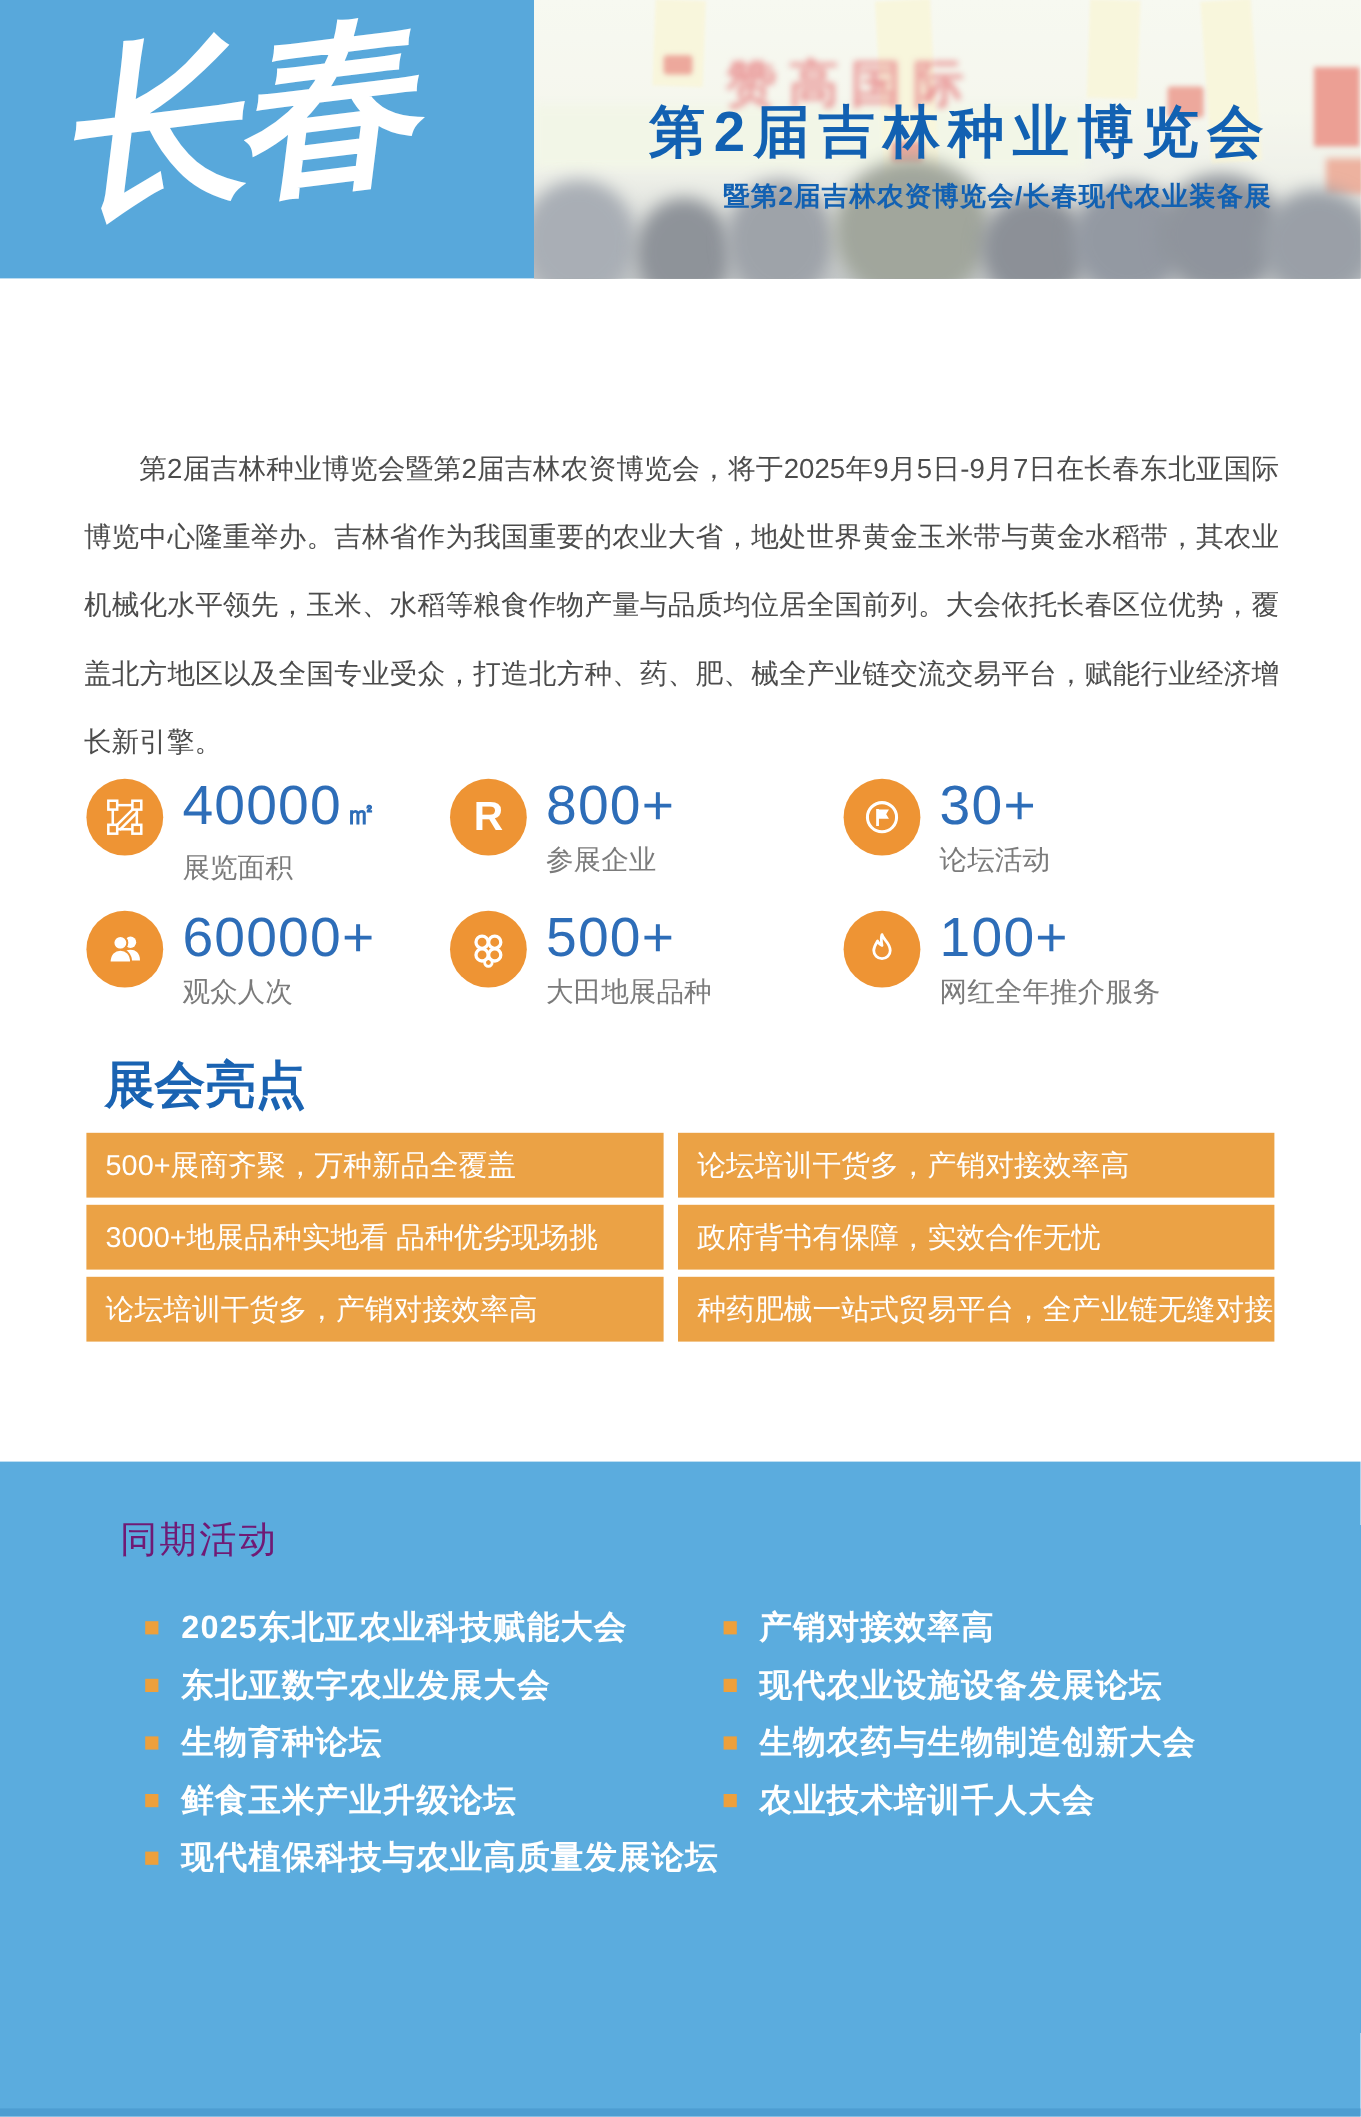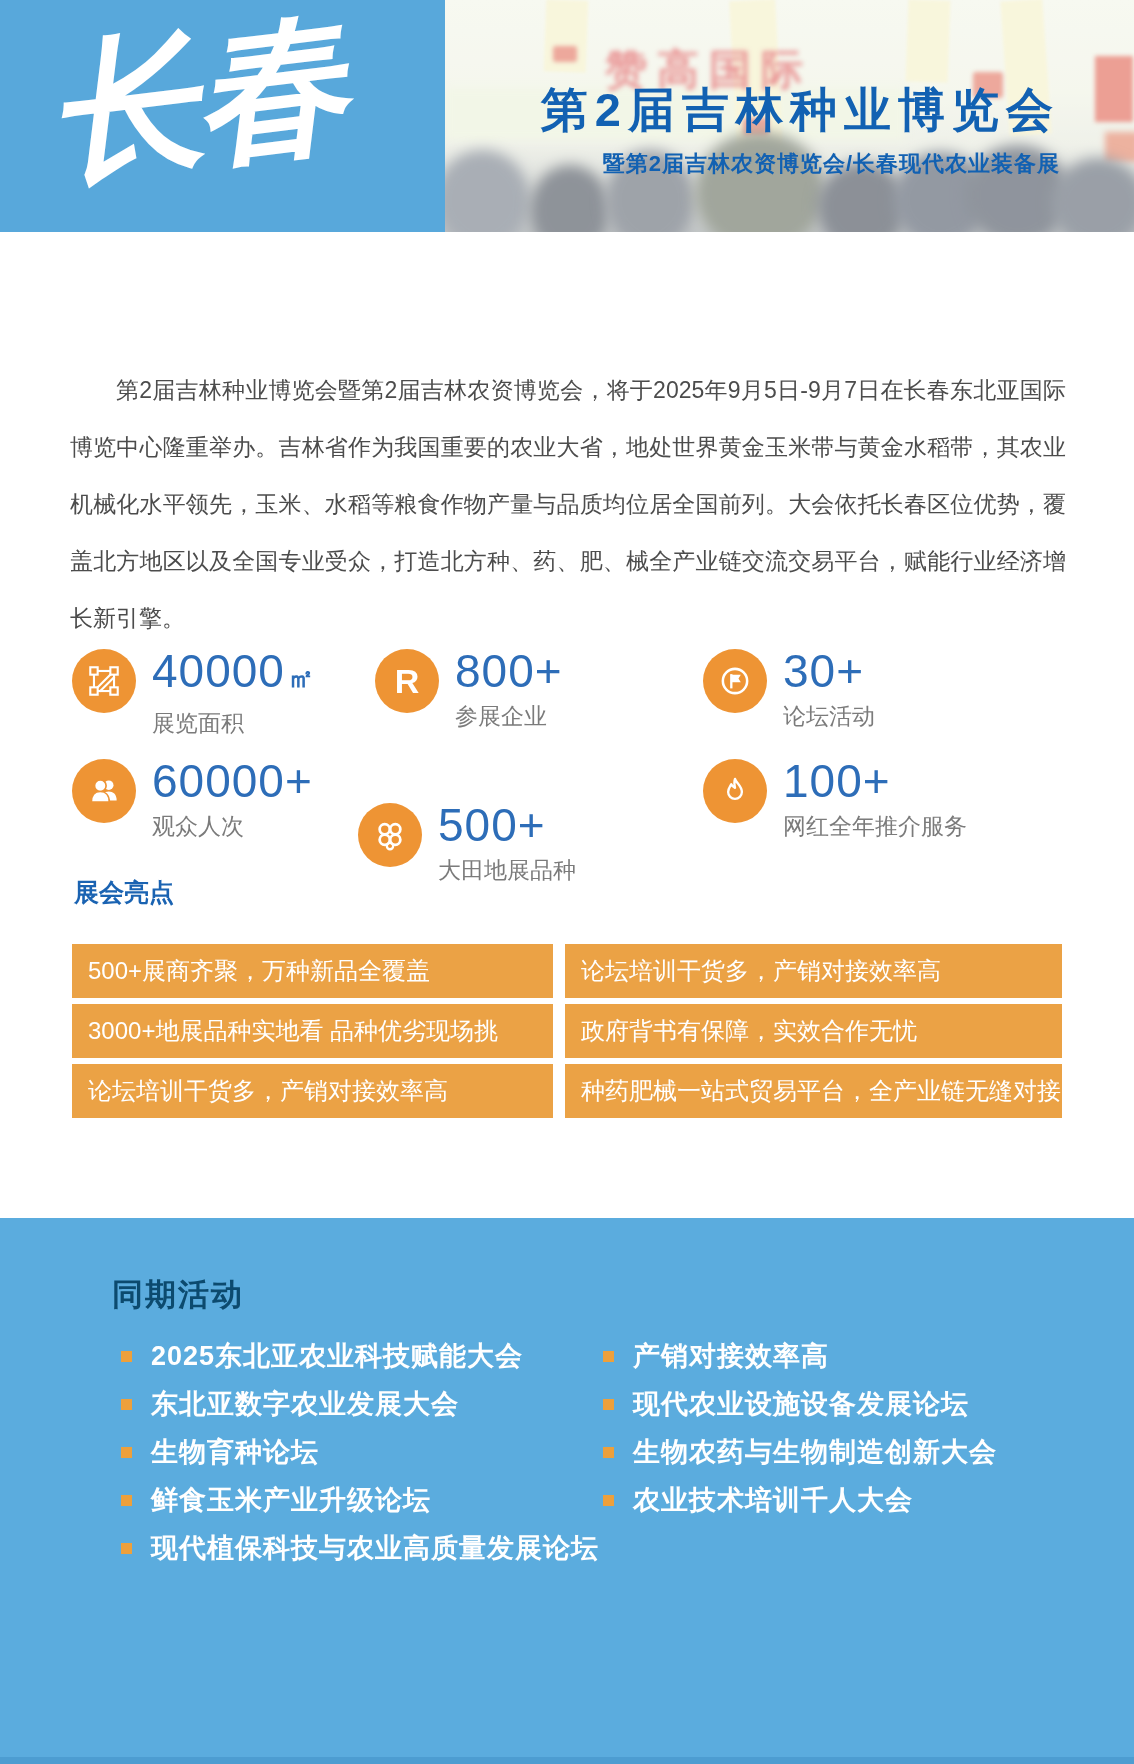--- a/index.html
+++ b/index.html
@@ -41,36 +41,36 @@
   .hero-titles h1{margin:0;font-size:47px;font-weight:900;color:#1261b2;letter-spacing:7px;line-height:1.1;white-space:nowrap;}
   .hero-titles h2{margin:13px 0 0 0;font-size:22px;font-weight:bold;color:#1261b2;letter-spacing:1px;white-space:nowrap;}
 
   
   .intro{position:absolute;left:70px;top:362px;width:996px;margin:0;font-size:23px;line-height:57px;
     color:#4c4c4c;text-align:justify;text-indent:2em;}
 
   
   .stat{position:absolute;display:flex;align-items:flex-start;gap:16px;}
   .s1{left:72px;top:645px;} .s2{left:375px;top:645px;} .s3{left:703px;top:645px;}
-  .s4{left:72px;top:755px;} .s5{left:358px;top:755px;margin-top:44px;} .s6{left:703px;top:755px;}
+  .s4{left:72px;top:755px;} .s5{left:375px;top:755px;} .s6{left:703px;top:755px;}
   .stat-icon{width:64px;height:64px;border-radius:50%;background:#ee9434;display:flex;align-items:center;justify-content:center;flex:0 0 auto;margin-top:4px;}
   .stat-icon .r-letter{color:#fff;font-size:34px;font-weight:bold;line-height:1;}
   .stat-value{font-size:46px;line-height:52px;color:#2d6db8;font-weight:500;letter-spacing:1px;white-space:nowrap;}
   .stat-value .unit{font-size:26px;font-weight:bold;margin-left:3px;}
   .stat-label{margin-top:4px;font-size:23px;color:#7b7b7b;white-space:nowrap;}
 
   
-  .hl-heading{position:absolute;left:74px;top:876px;margin:0;font-size:25px;font-weight:bold;color:#1a63b2;}
+  .hl-heading{position:absolute;left:87px;top:876px;margin:0;font-size:42px;font-weight:bold;color:#1a63b2;}
   .hl-grid{position:absolute;left:72px;top:944px;display:grid;grid-template-columns:481px 497px;
     column-gap:12px;row-gap:6px;grid-auto-rows:54px;}
   .hl-bar{background:#eba245;color:#ffffff;font-size:24px;display:flex;align-items:center;padding-left:16px;white-space:nowrap;overflow:hidden;}
 
   
   .concurrent{position:absolute;left:0;top:1218px;width:1134px;height:546px;background:#5bacde;}
-  .concurrent h3{position:absolute;left:100px;top:44px;margin:12px;font-size:31px;font-weight:bold;color:#0c4a6e;letter-spacing:2px;}
+  .concurrent h3{position:absolute;left:100px;top:44px;margin:0;font-size:31px;font-weight:normal;color:#701a75;letter-spacing:2px;}
   .act-col{position:absolute;top:114px;list-style:none;margin:0;padding:0;}
   .col-left{left:121px;} .col-right{left:603px;}
   .act-item{height:48px;display:flex;align-items:center;white-space:nowrap;}
   .bullet{width:11px;height:11px;background:#eda03c;flex:0 0 auto;margin-right:19px;}
   .act-label{font-size:27px;font-weight:600;color:#ffffff;letter-spacing:1px;}
   .bottom-edge{position:absolute;left:0;bottom:0;width:100%;height:7px;background:#4d9dd1;}
 </style>
 </head>
 <body>
 

